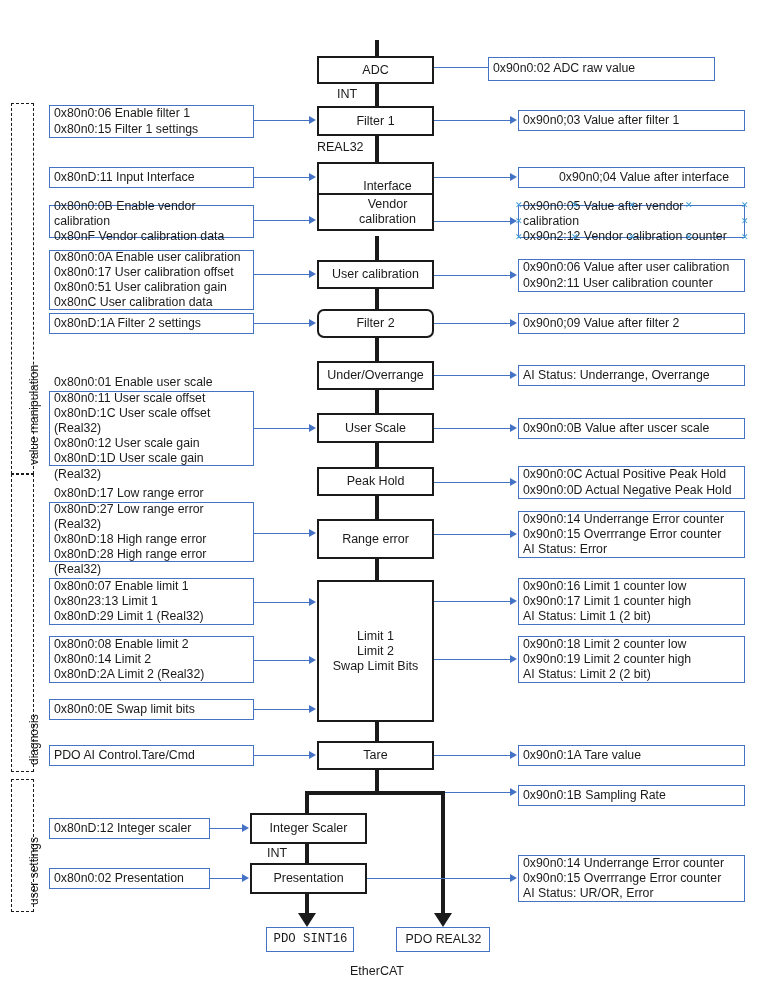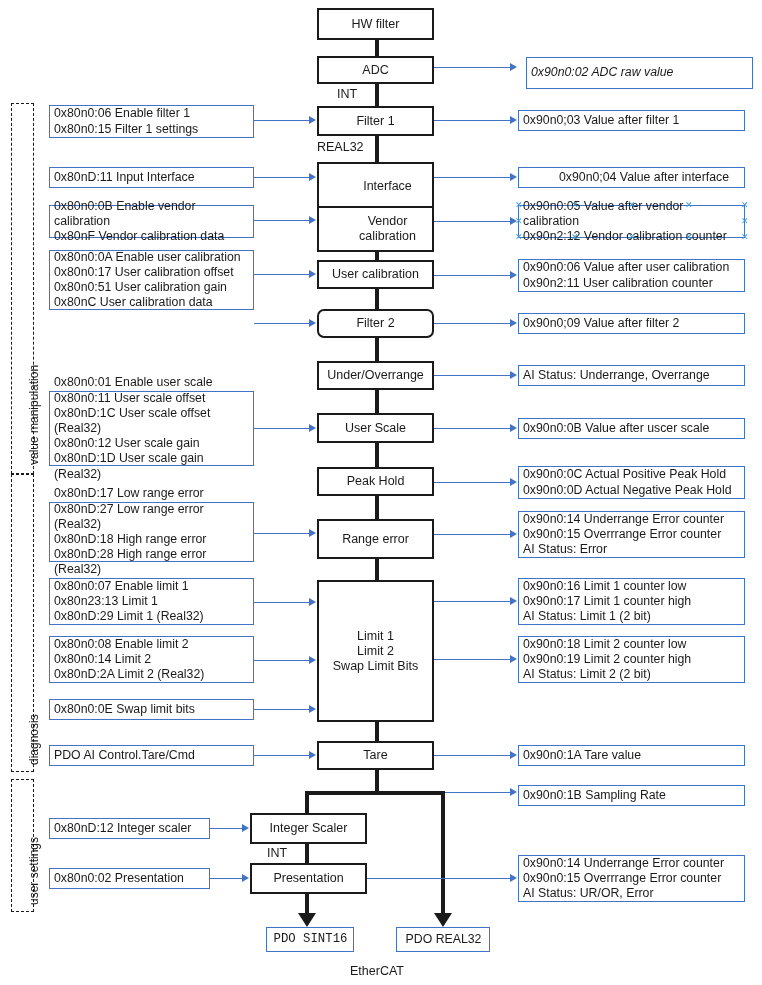--- a/index.html
+++ b/index.html
@@ -135,37 +135,34 @@
   <div class="vbus" style="left:305px;top:844px;height:19px;"></div>
   <div class="vbus" style="left:305px;top:894px;height:23px;"></div>
 
   <div class="bigarrow" style="left:298px;top:913px;"></div>
   <div class="bigarrow" style="left:434px;top:913px;"></div>
 
   <div class="sig" style="left:337px;top:87px;">INT</div>
   <div class="sig" style="left:317px;top:140px;">REAL32</div>
   <div class="sig" style="left:267px;top:846px;">INT</div>
 
-  <div class="box stage" style="left:317px;top:8px;width:117px;height:32px;">
-    <span>HW filter</span>
-  </div>
 
   <div class="box stage" style="left:317px;top:56px;width:117px;height:28px;">
     <span>ADC</span>
   </div>
 
   <div class="box stage" style="left:317px;top:106px;width:117px;height:30px;">
     <span>Filter 1</span>
   </div>
 
   <div class="box stage" style="left:317px;top:162px;width:117px;height:48px;padding-left:24px;">
     <span>Interface</span>
   </div>
 
-  <div class="box stage" style="left:317px;top:206px;width:117px;height:46px;padding-left:24px;">
+  <div class="box stage" style="left:317px;top:193px;width:117px;height:38px;padding-left:24px;">
     <span>Vendor calibration</span>
   </div>
 
   <div class="box stage" style="left:317px;top:260px;width:117px;height:29px;">
     <span>User calibration</span>
   </div>
 
   <div class="box stage" style="left:317px;top:309px;width:117px;height:29px;border-radius:7px;">
     <span>Filter 2</span>
   </div>
@@ -234,20 +231,23 @@
 
   <div class="box obj" style="left:49px;top:250px;width:205px;height:60px;">
     <span class="lines">0x80n0:0A Enable user calibration
 0x80n0:17 User calibration offset
 0x80n0:51 User calibration gain
 0x80nC User calibration data</span>
   </div>
   <div class="arrowline" style="left:254px;top:274px;width:56px;"></div>
   <div class="arrowhead" style="left:309px;top:270px;"></div>
 
+  <div class="box obj" style="left:49px;top:313px;width:205px;height:21px;">
+    <span class="lines">0x80nD:1A Filter 2 settings</span>
+  </div>
   <div class="arrowline" style="left:254px;top:323px;width:56px;"></div>
   <div class="arrowhead" style="left:309px;top:319px;"></div>
 
   <div class="box obj" style="left:49px;top:391px;width:205px;height:75px;">
     <span class="lines">0x80n0:01 Enable user scale
 0x80n0:11 User scale offset
 0x80nD:1C User scale offset (Real32)
 0x80n0:12 User scale gain
 0x80nD:1D User scale gain (Real32)</span>
   </div>
@@ -298,21 +298,21 @@
   <div class="arrowhead" style="left:242px;top:824px;"></div>
 
   <div class="box obj" style="left:49px;top:868px;width:161px;height:21px;">
     <span class="lines">0x80n0:02 Presentation</span>
   </div>
   <div class="arrowline" style="left:210px;top:878px;width:33px;"></div>
   <div class="arrowhead" style="left:242px;top:874px;"></div>
 
   <div class="arrowline" style="left:434px;top:67px;width:77px;"></div>
   <div class="arrowhead" style="left:510px;top:63px;"></div>
-  <div class="box obj" style="left:526px;top:57px;width:227px;height:32px;font-style:italic;">
+  <div class="box obj" style="left:488px;top:57px;width:227px;height:24px;">
     <span class="lines">0x90n0:02 ADC raw value</span>
   </div>
 
   <div class="arrowline" style="left:434px;top:120px;width:77px;"></div>
   <div class="arrowhead" style="left:510px;top:116px;"></div>
   <div class="box obj" style="left:518px;top:110px;width:227px;height:21px;">
     <span class="lines">0x90n0;03 Value after filter 1</span>
   </div>
 
   <div class="arrowline" style="left:434px;top:177px;width:77px;"></div>

